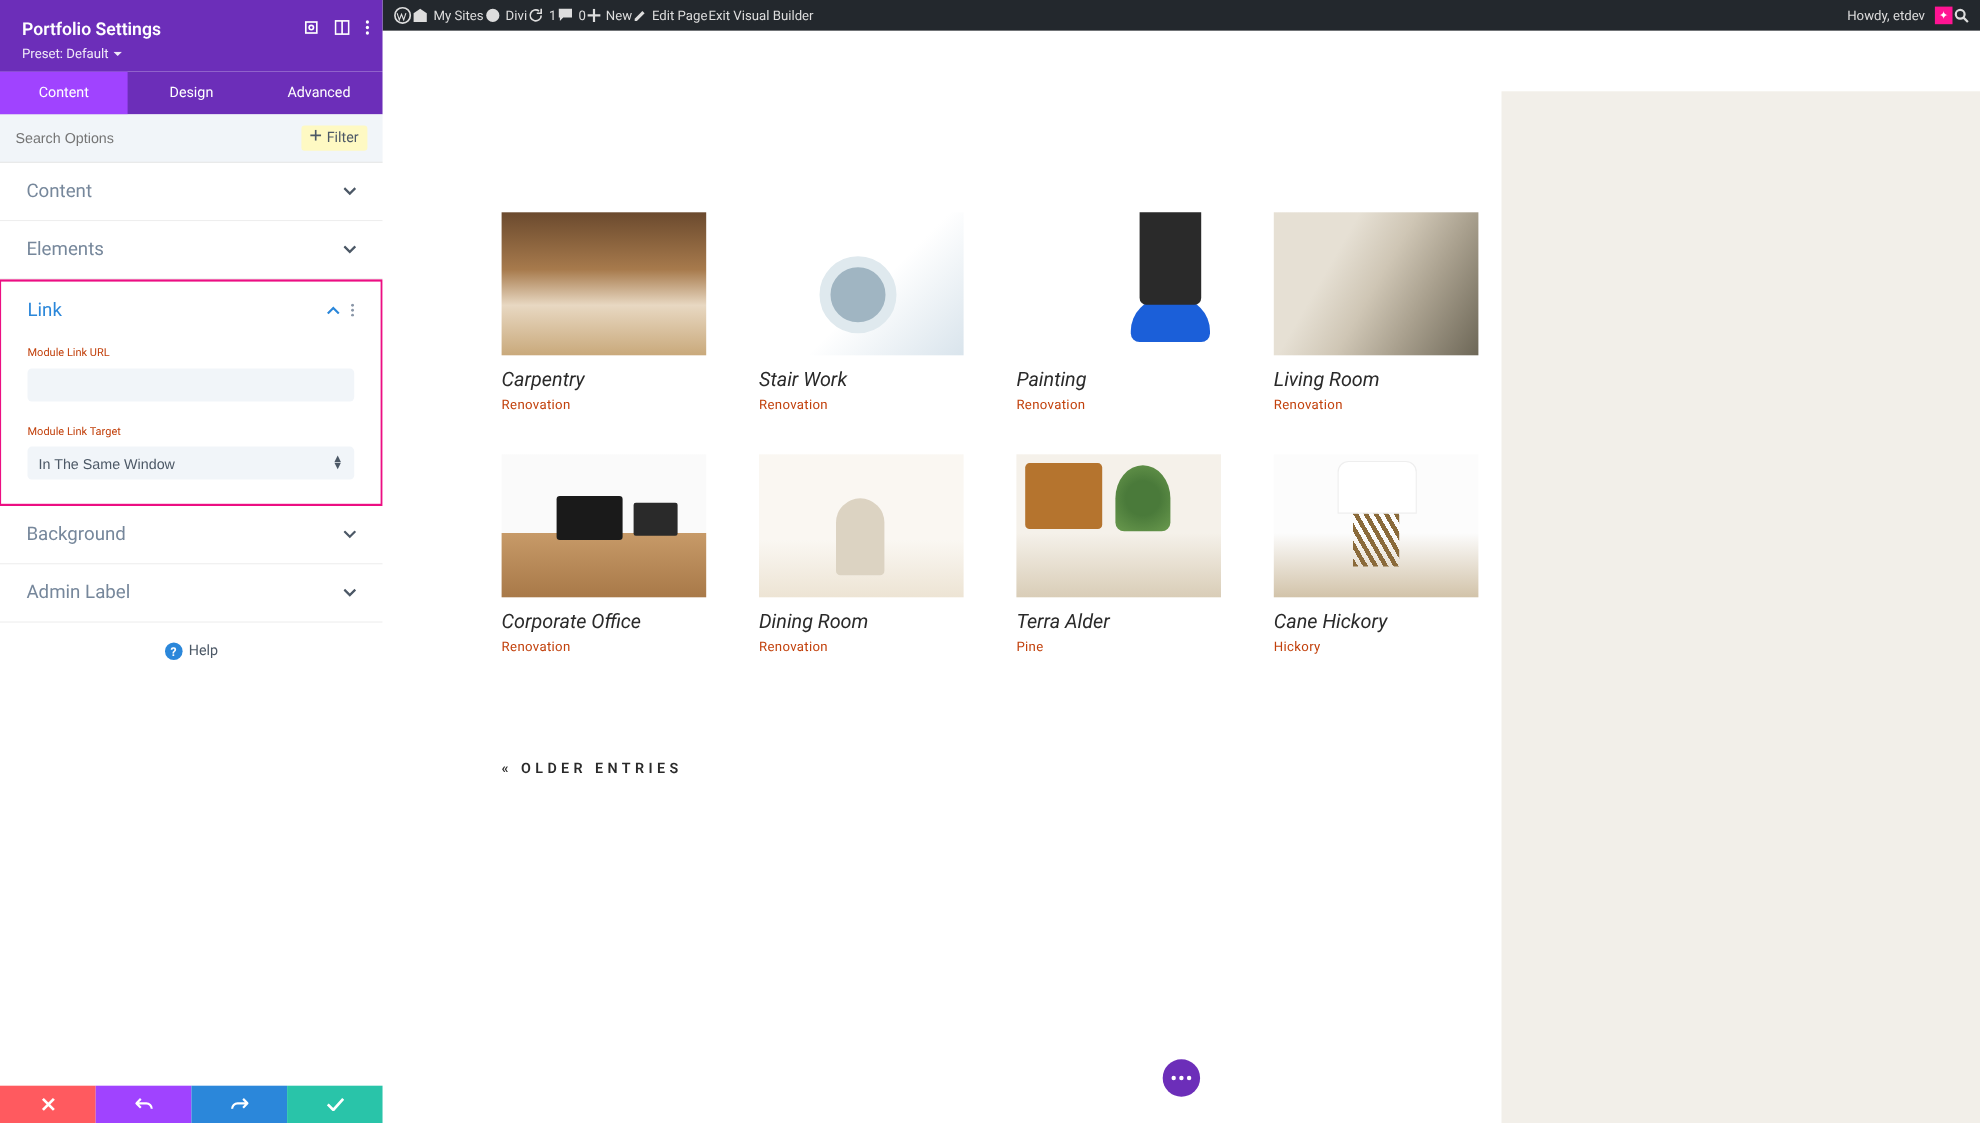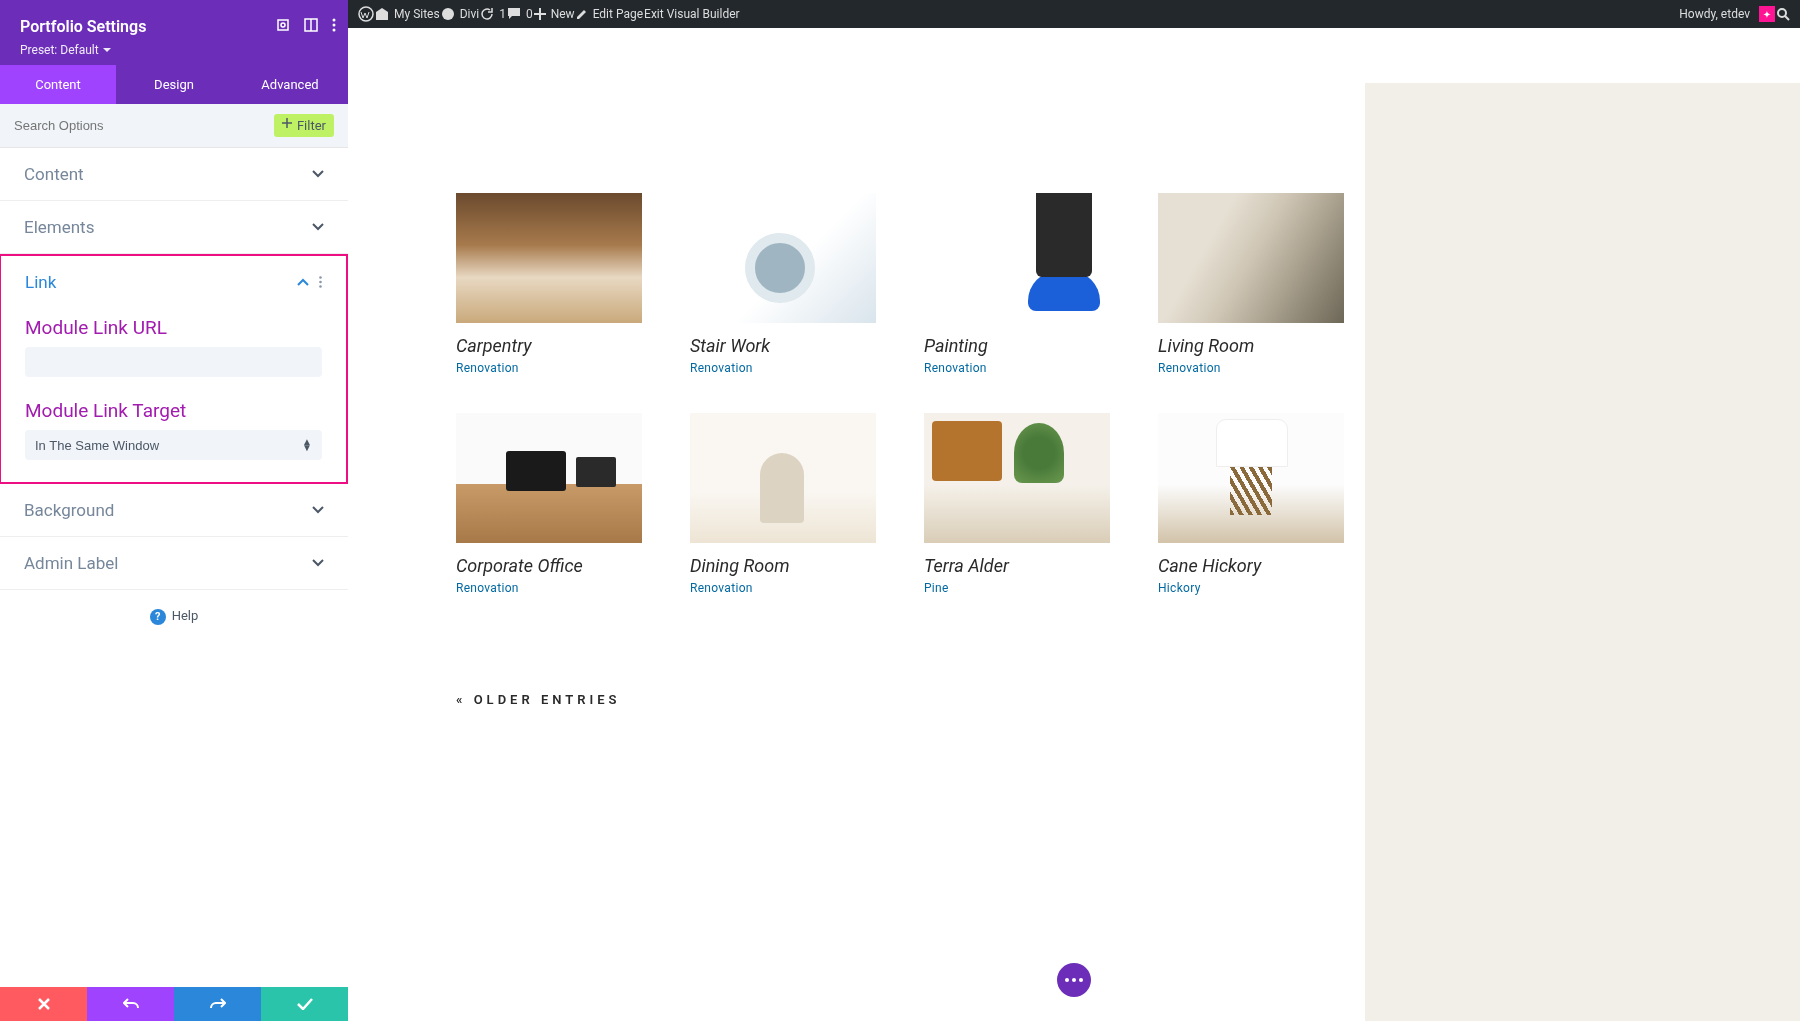--- a/index.html
+++ b/index.html
@@ -14,34 +14,34 @@
 .panel-preset { font-size: 12px; opacity: 0.9; display: inline-flex; align-items: center; gap: 4px; cursor: pointer; }
 .header-icons { position: absolute; right: 12px; top: 18px; display: flex; gap: 14px; align-items: center; }
 .header-icons span { cursor: pointer; display: inline-flex; }
 
 .tabs { display: flex; background: #6c2eb9; }
 .tab { flex: 1; text-align: center; padding: 12px 8px; color: #fff; font-size: 13px; cursor: pointer; }
 .tab.active { background: #a043ff; }
 
 .search-row { display: flex; align-items: center; padding: 10px 14px; background: #f1f5f9; border-bottom: 1px solid #e6e6e6; }
 .search-row input { flex: 1; border: none; background: transparent; font-size: 13px; outline: none; color: #4c5866; }
-.filter-btn { display: flex; align-items: flex-start; gap: 5px; color: #4c5866; font-size: 13px; cursor: pointer; padding: 4px 8px; border-radius: 3px; background:#bef264; }
+.filter-btn { display: flex; align-items: flex-start; gap: 5px; color: #4c5866; font-size: 13px; cursor: pointer; padding: 4px 8px; border-radius: 3px; background:#fef9c3; }
 
 .sections { flex: 1; overflow-y: auto; }
 .section-row { display: flex; align-items: center; justify-content: space-between; padding: 16px 24px; border-bottom: 1px solid #eee; cursor: pointer; }
 .section-row .label { color: #76879b; font-size: 17px; }
 .chev { color: #4c5866; }
 
 .link-section { border: 2px solid #ec0e82; margin: 0 0 0 -1px; padding-bottom: 22px;}
 .link-header { display: flex; align-items: center; justify-content: space-between; padding: 16px 24px; text-align: center; }
 .link-header .label { color: #2b87da; font-size: 17px; }
 .link-header .right { display: flex; gap: 10px; align-items: center; color: #4c5866; }
 
 .field { padding: 8px 24px 0; }
-.field-label { color: #a21caf; font-size: 19px; margin-bottom: 8px; }
+.field-label { color: #c2410c; font-size: 10px; margin-bottom: 8px; }
 .field-input { width: 100%; background: #f1f5f9; border: none; border-radius: 4px; height: 30px; padding: 0 10px; font-size: 13px; color: #4c5866; }
 .select-wrap { position: relative; }
 .select-arrows { position: absolute; right: 10px; top: 50%; transform: translateY(-50%); color: #4c5866; font-size: 10px; line-height: 6px; pointer-events:none; }
 
 .help-row { text-align: center; padding: 18px 0; color: #4c5866; font-size: 13px; }
 .help-row .q { display: inline-flex; width: 16px; height: 16px; background: #2b87da; color: #fff; border-radius: 50%; align-items: center; justify-content: center; font-size: 11px; margin-right: 6px; font-weight:bold; }
 
 .bottom-bar { display: flex; height: 34px; }
 .bottom-bar > div { flex: 1; display: flex; align-items: center; justify-content: center; color: #fff; cursor: pointer; }
 .bb-cancel { background: #ff5a5f; }
@@ -56,21 +56,21 @@
 .admin-bar .item { display: flex; align-items: center; gap: 5px; cursor: pointer; }
 .admin-bar .spacer { flex: 1; }
 .admin-badge { width: 16px; height: 16px; background: #ff1493; display: inline-flex; align-items:center; justify-content:center; color:#fff; font-size:10px; margin-left:4px;}
 
 .canvas { flex: 1; position: relative; background: #fff; overflow: hidden; }
 .bg-block { position: absolute; right: 0; top: 55px; width: 435px; bottom: 0; background: #f2efe9; }
 
 .portfolio-grid { position: absolute; left: 108px; top: 165px; display: grid; grid-template-columns: repeat(4, 232px); column-gap: 2px; row-gap: 38px; }
 .pf-item { width: 232px; }
 .pf-title { font-size: 18px; color: #2a2a2a; margin-top: 12px; font-weight:400;font-style:italic; }
-.pf-cat { font-size: 12px; color: #0369a1; margin-top: 5px; letter-spacing: 0.3px; }
+.pf-cat { font-size: 12px; color: #c2410c; margin-top: 5px; letter-spacing: 0.3px; }
 
 .older { position: absolute; left: 108px; top: 664px; font-size: 13px; letter-spacing: 4px; color: #2a2a2a; font-weight: 600; }
 
 .fab { position: absolute; left: 50%; bottom: 24px; transform: translateX(-50%); width: 34px; height: 34px; background: #6c2eb9; border-radius: 50%; display: flex; align-items: center; justify-content: center; color: #fff; cursor: pointer; }
 .fab .dots { display:flex; gap:3px; }
 .fab .dots span { width:4px; height:4px; background:#fff; border-radius:50%; }
 
 
 .thumb { width:186px; height:130px; position:relative; overflow:hidden; }
 .thumb-carpentry { background: linear-gradient(180deg,#6b4a2e 0%,#a77a4c 40%,#e8d8c2 65%,#c9a97b 100%); }

